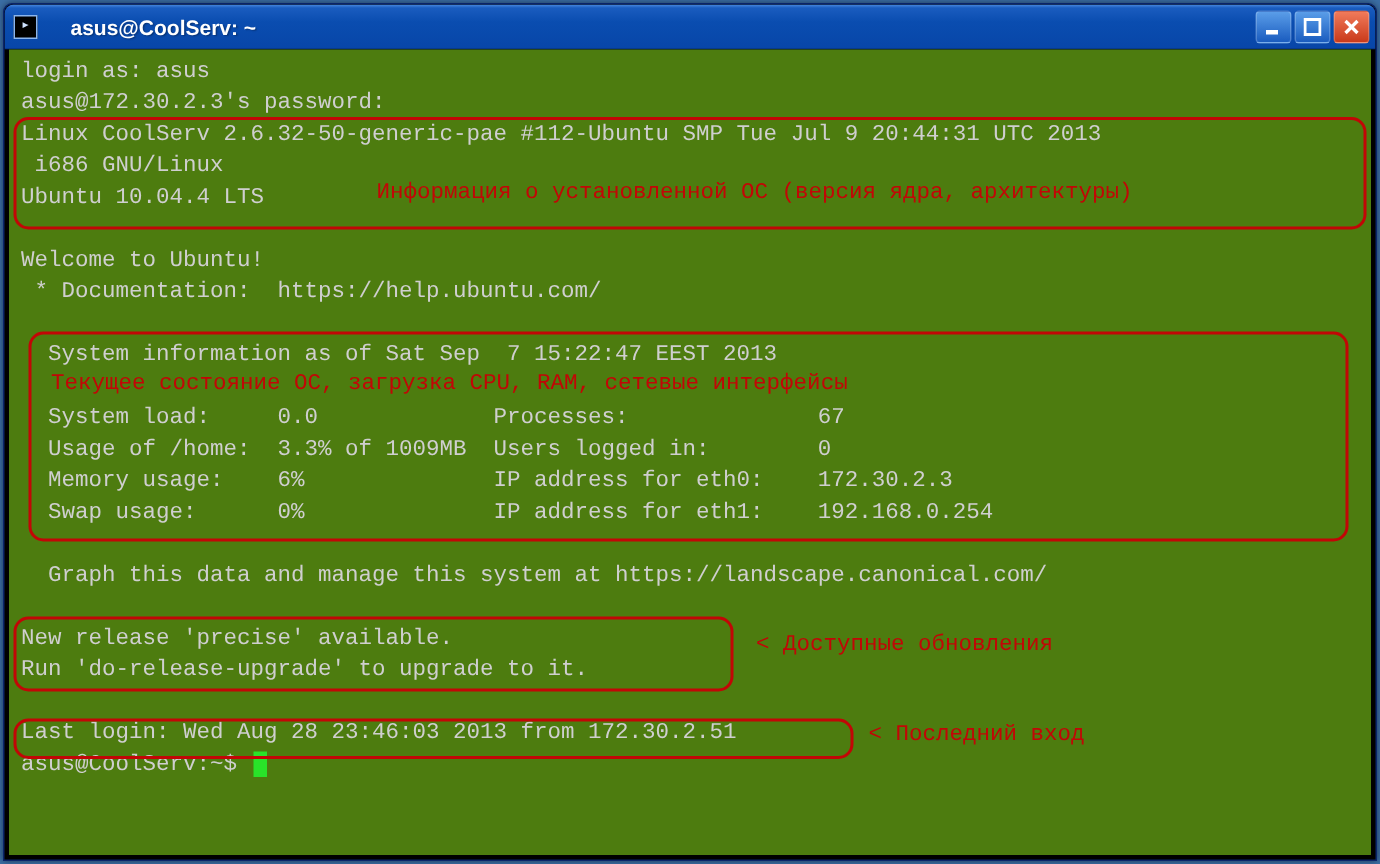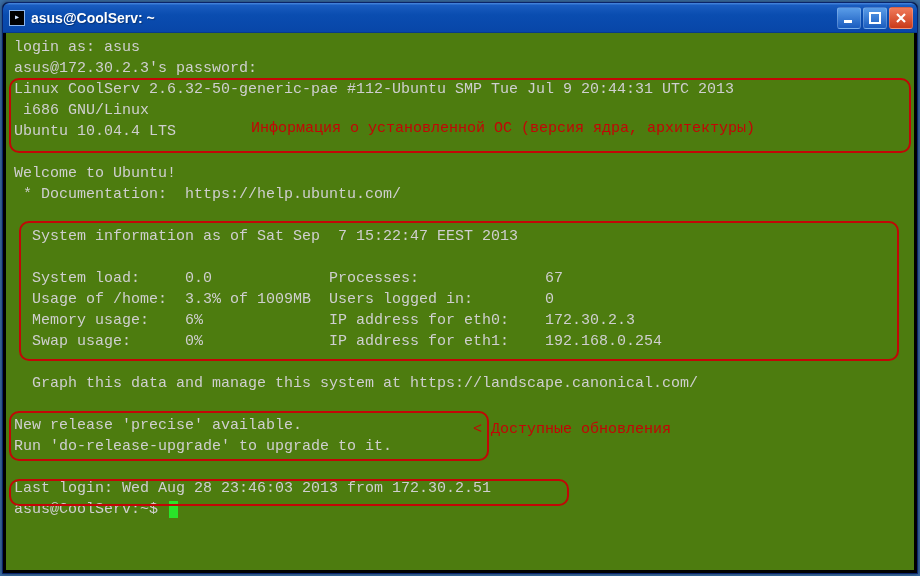--- a/index.html
+++ b/index.html
@@ -37,20 +37,21 @@
     display: flex; align-items: center; justify-content: center;
     color: #cfe3ff; font-size: 10px; line-height: 1;
   }
   .titlebar .title {
     color: #fff;
     font-family: "Trebuchet MS", Tahoma, sans-serif;
     font-size: 14px;
     font-weight: bold;
     flex: 1;
     text-shadow: 1px 1px 1px rgba(0,0,0,.3);
+    margin-left: 16px;
   }
   .win-btns { display: flex; gap: 2px; }
   .win-btn {
     width: 24px; height: 22px;
     border-radius: 3px;
     display: flex; align-items: center; justify-content: center;
     color: #fff;
     font-family: Tahoma, sans-serif;
     font-size: 13px; font-weight: bold;
     border: 1px solid #fff3;
@@ -145,20 +146,22 @@
 <span>New release 'precise' available.</span>
 <span>Run 'do-release-upgrade' to upgrade to it.</span>
 <span></span>
 <span>Last login: Wed Aug 28 23:46:03 2013 from 172.30.2.51</span>
 <span>asus@CoolServ:~$ </span><span class="cursor"></span></div>
 
   <div class="box" style="top:75px; left:6px; width:902px; height:75px;"></div>
   <div class="ann" style="top:117px; left:248px;">Информация о установленной ОС (версия ядра, архитектуры)</div>
 
   <div class="box" style="top:218px; left:16px; width:880px; height:140px;"></div>
+  <div class="ann" style="top:244px; left:31px;">Текущее состояние ОС, загрузка CPU, RAM, сетевые интерфейсы</div>
 
   <div class="box" style="top:408px; left:6px; width:480px; height:50px;"></div>
-  <div class="ann" style="top:418px; left:470px;">&lt; Доступные обновления</div>
+  <div class="ann" style="top:418px; left:501px;">&lt; Доступные обновления</div>
 
   <div class="box" style="top:476px; left:6px; width:560px; height:27px;"></div>
+  <div class="ann" style="top:478px; left:576px;">&lt; Последний вход</div>
 
 
 </div>
 
 </body></html>

